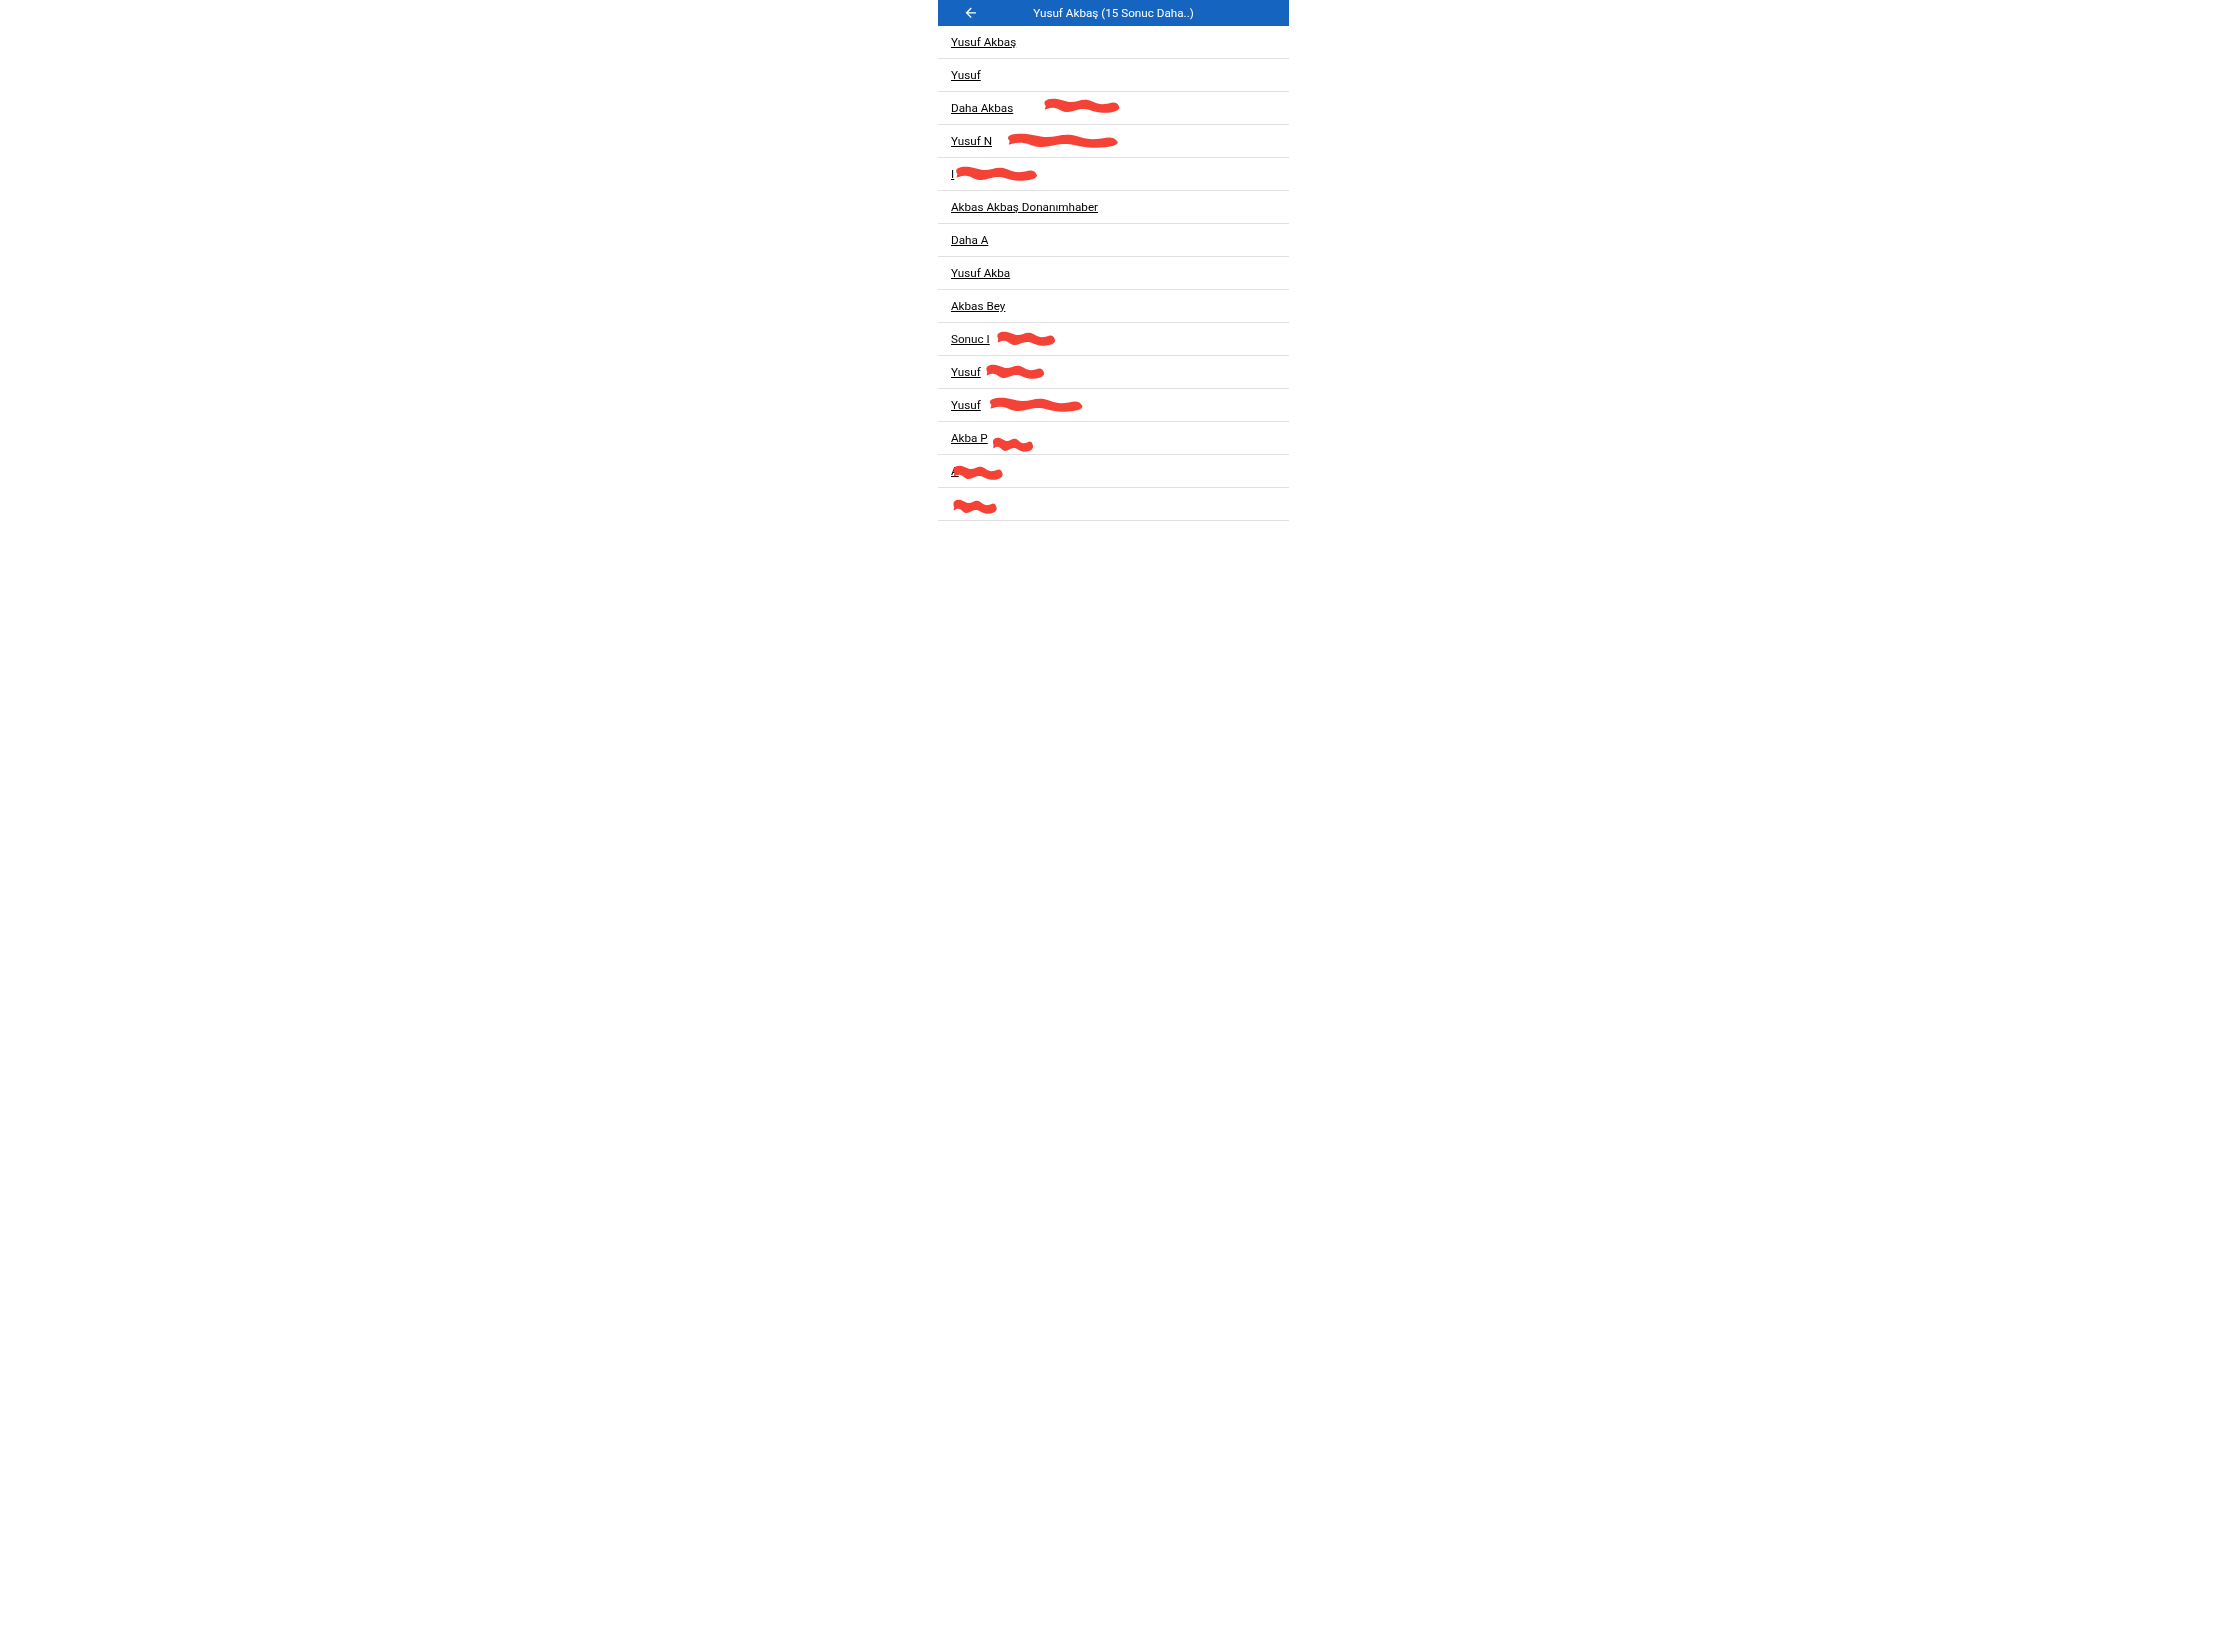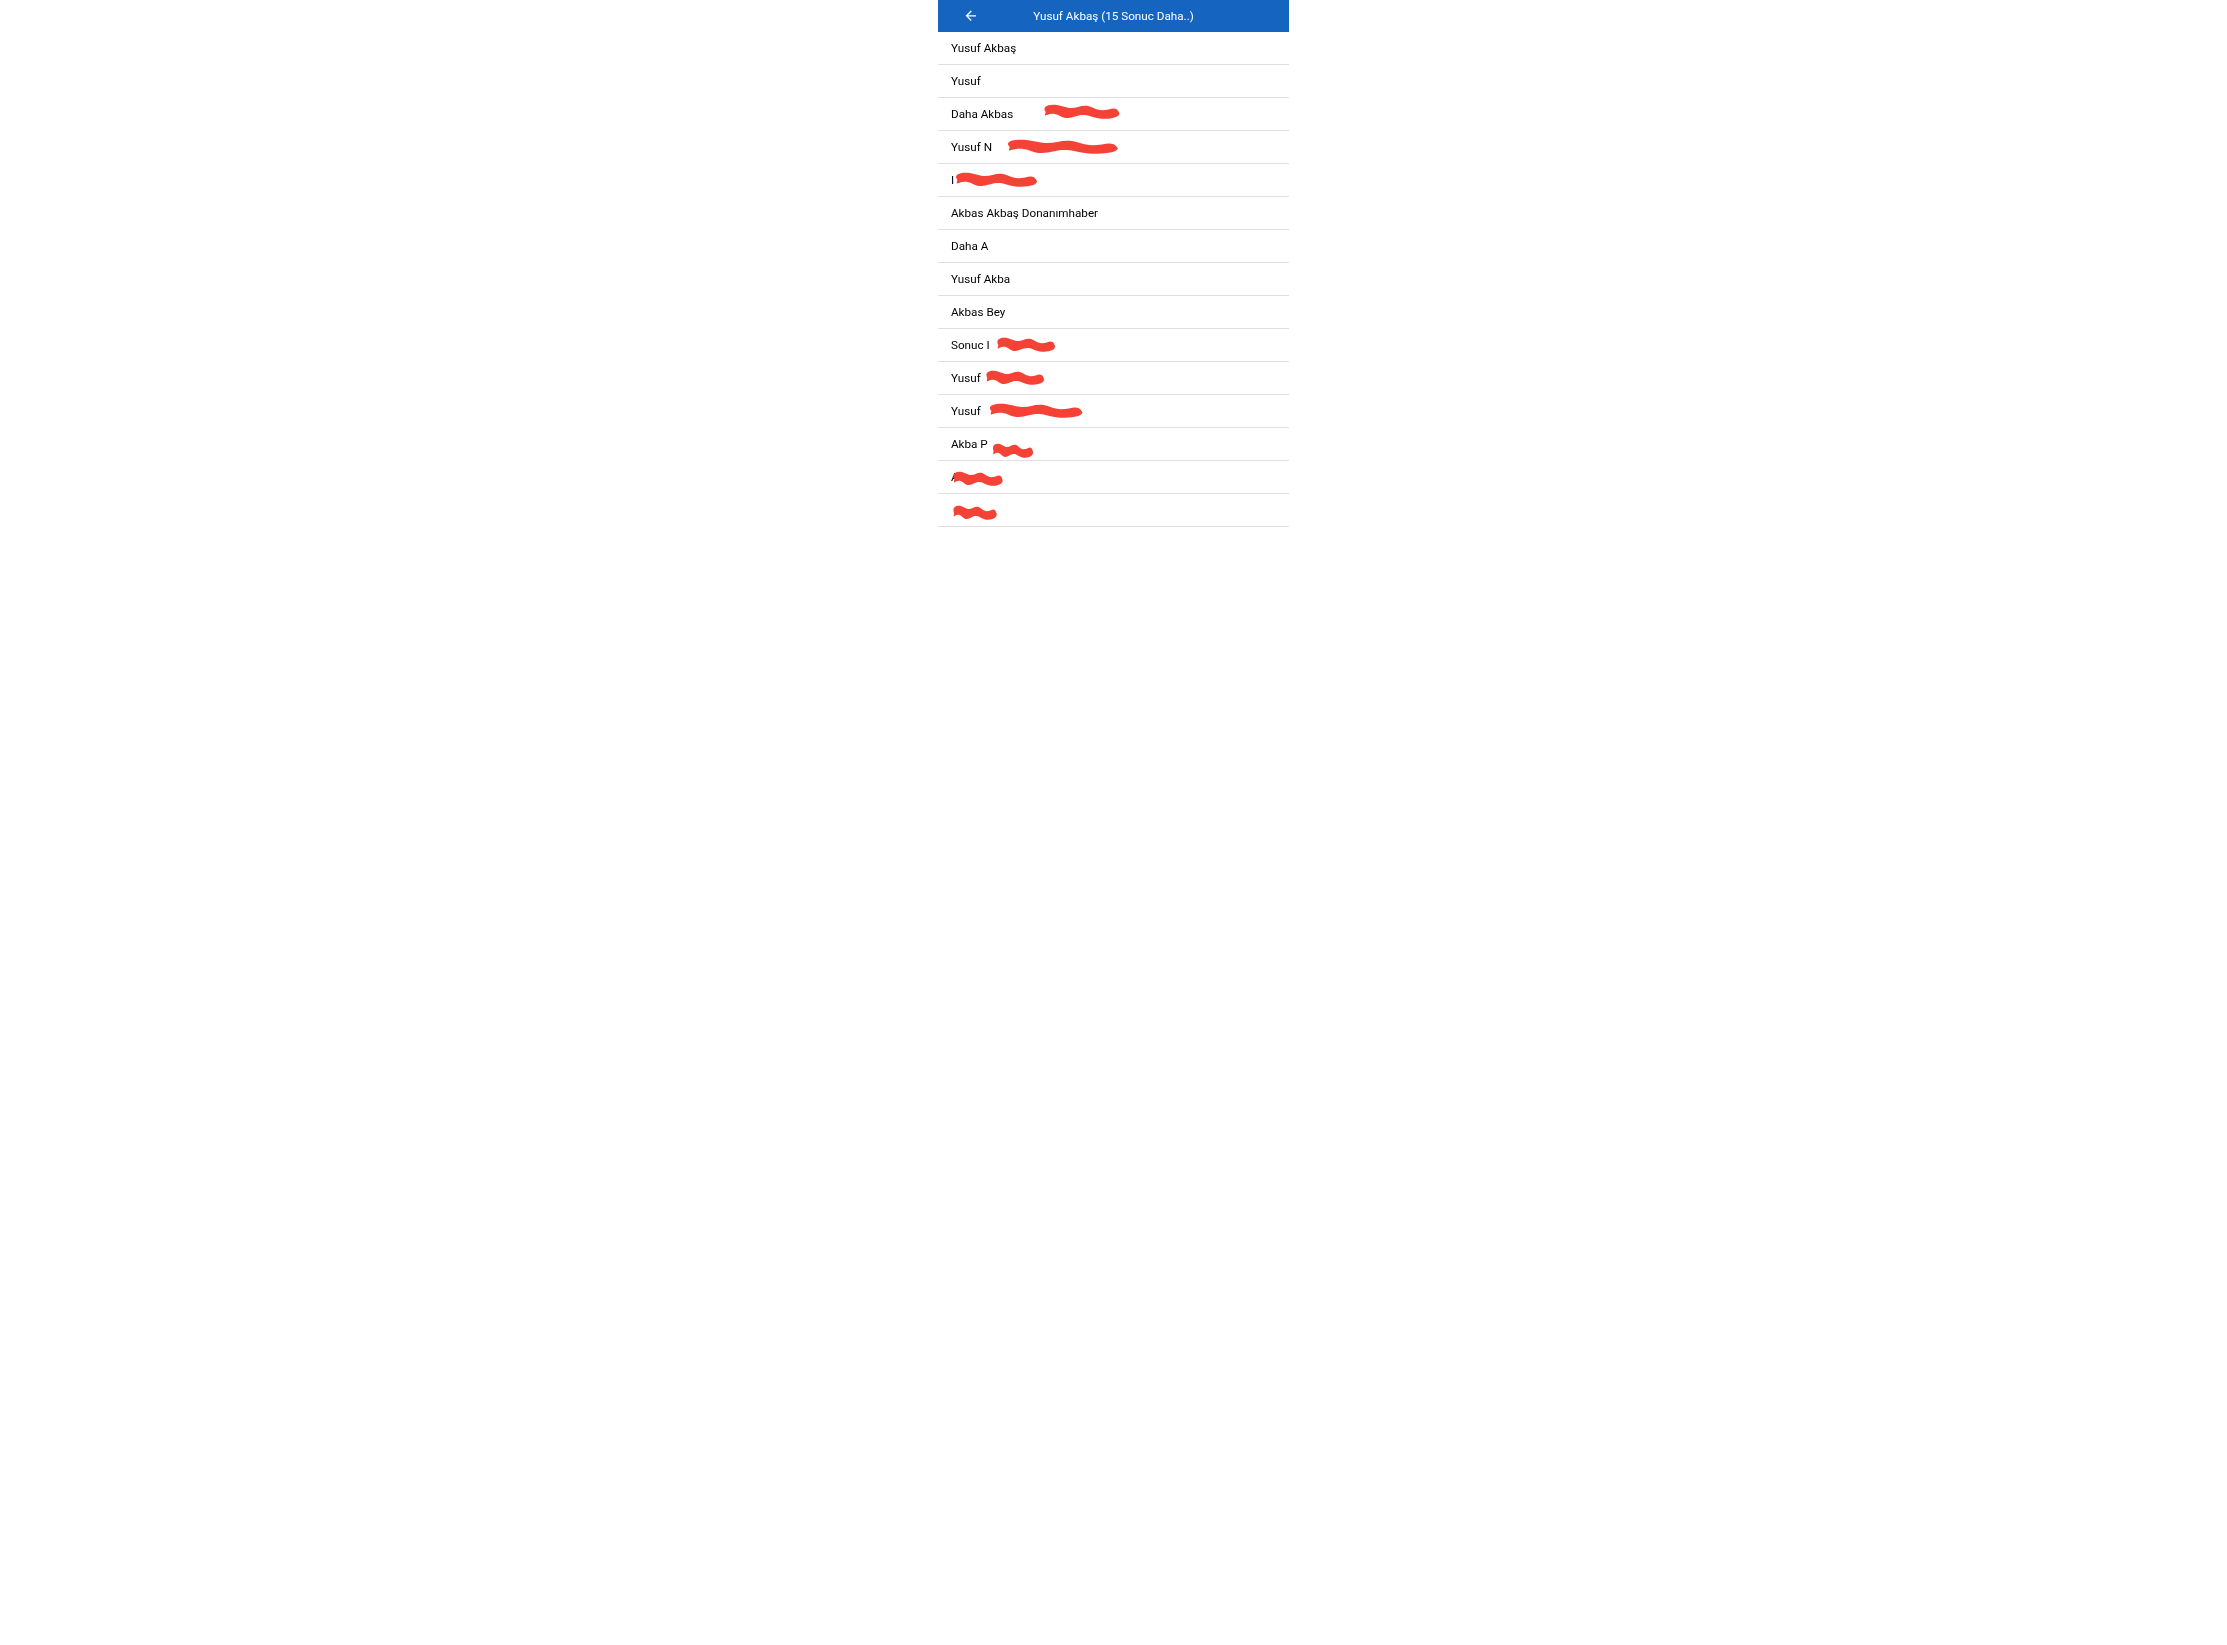--- a/index.html
+++ b/index.html
@@ -18,21 +18,21 @@
       width: 351px;
       margin-left: 13px;
       margin-right: 13px;
       background: #ffffff;
     }
     .header {
       background: #1565c0;
       color: #ffffff;
       display: flex;
       align-items: center;
-      height: 32px;
+      height: 26px;
       padding: 0 25px;
       position: relative;
     }
     .back-arrow {
       width: 15.6px;
       height: 15.6px;
       display: flex;
       align-items: center;
       justify-content: center;
       cursor: pointer;
@@ -55,20 +55,21 @@
       background: #ffffff;
     }
     .list-item {
       border-bottom: 0.6px solid #e0e0e0;
       padding: 9px 13px;
       cursor: pointer;
       position: relative;
       min-height: 32.5px;
       display: flex;
       align-items: center;
+      text-decoration: underline;
     }
     .list-item-text {
       font-size: 11.7px;
       color: #000000;
       font-weight: 400;
       white-space: nowrap;
     }
     .red-scribble {
       position: absolute;
       pointer-events: none;

